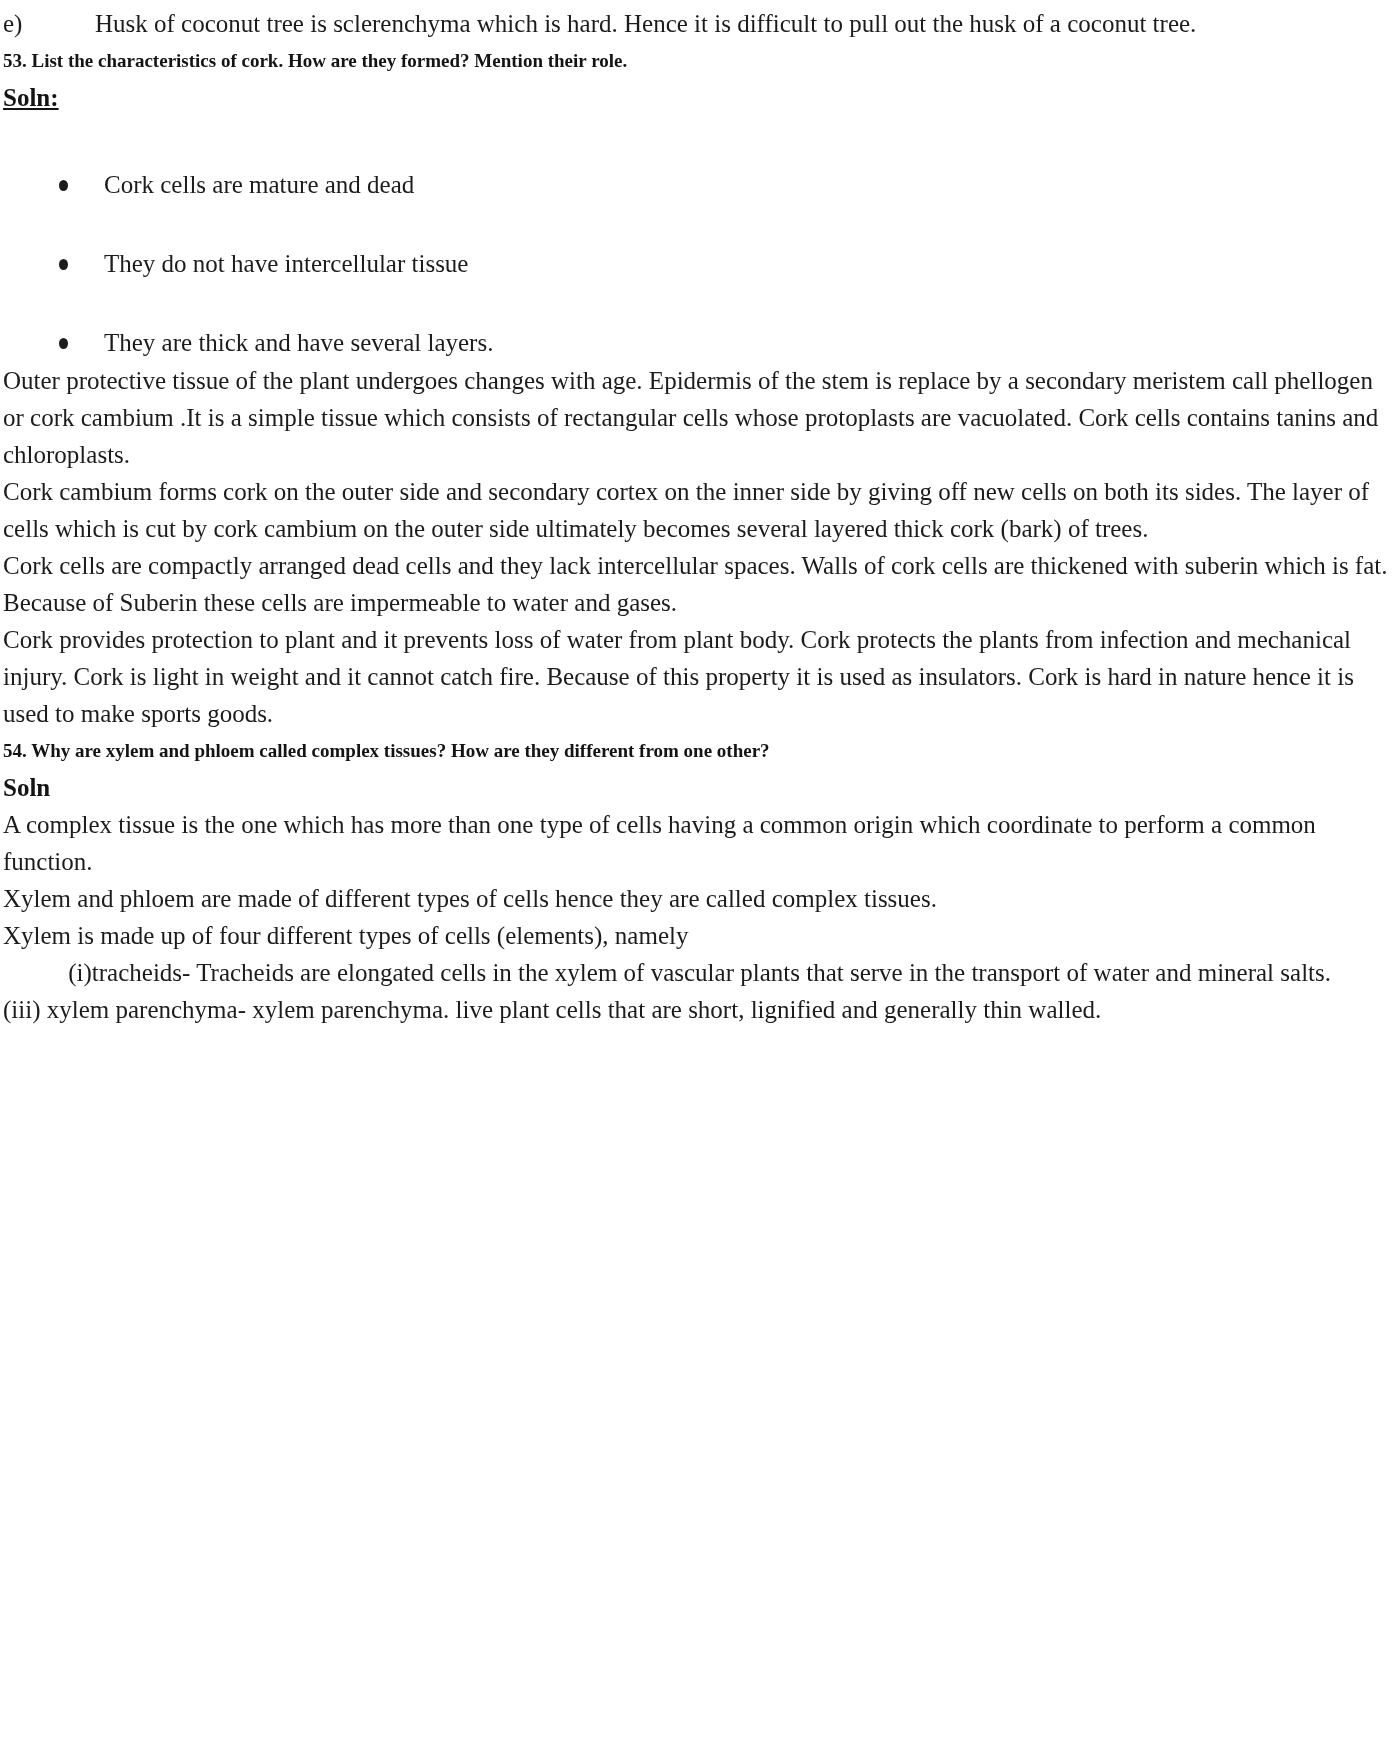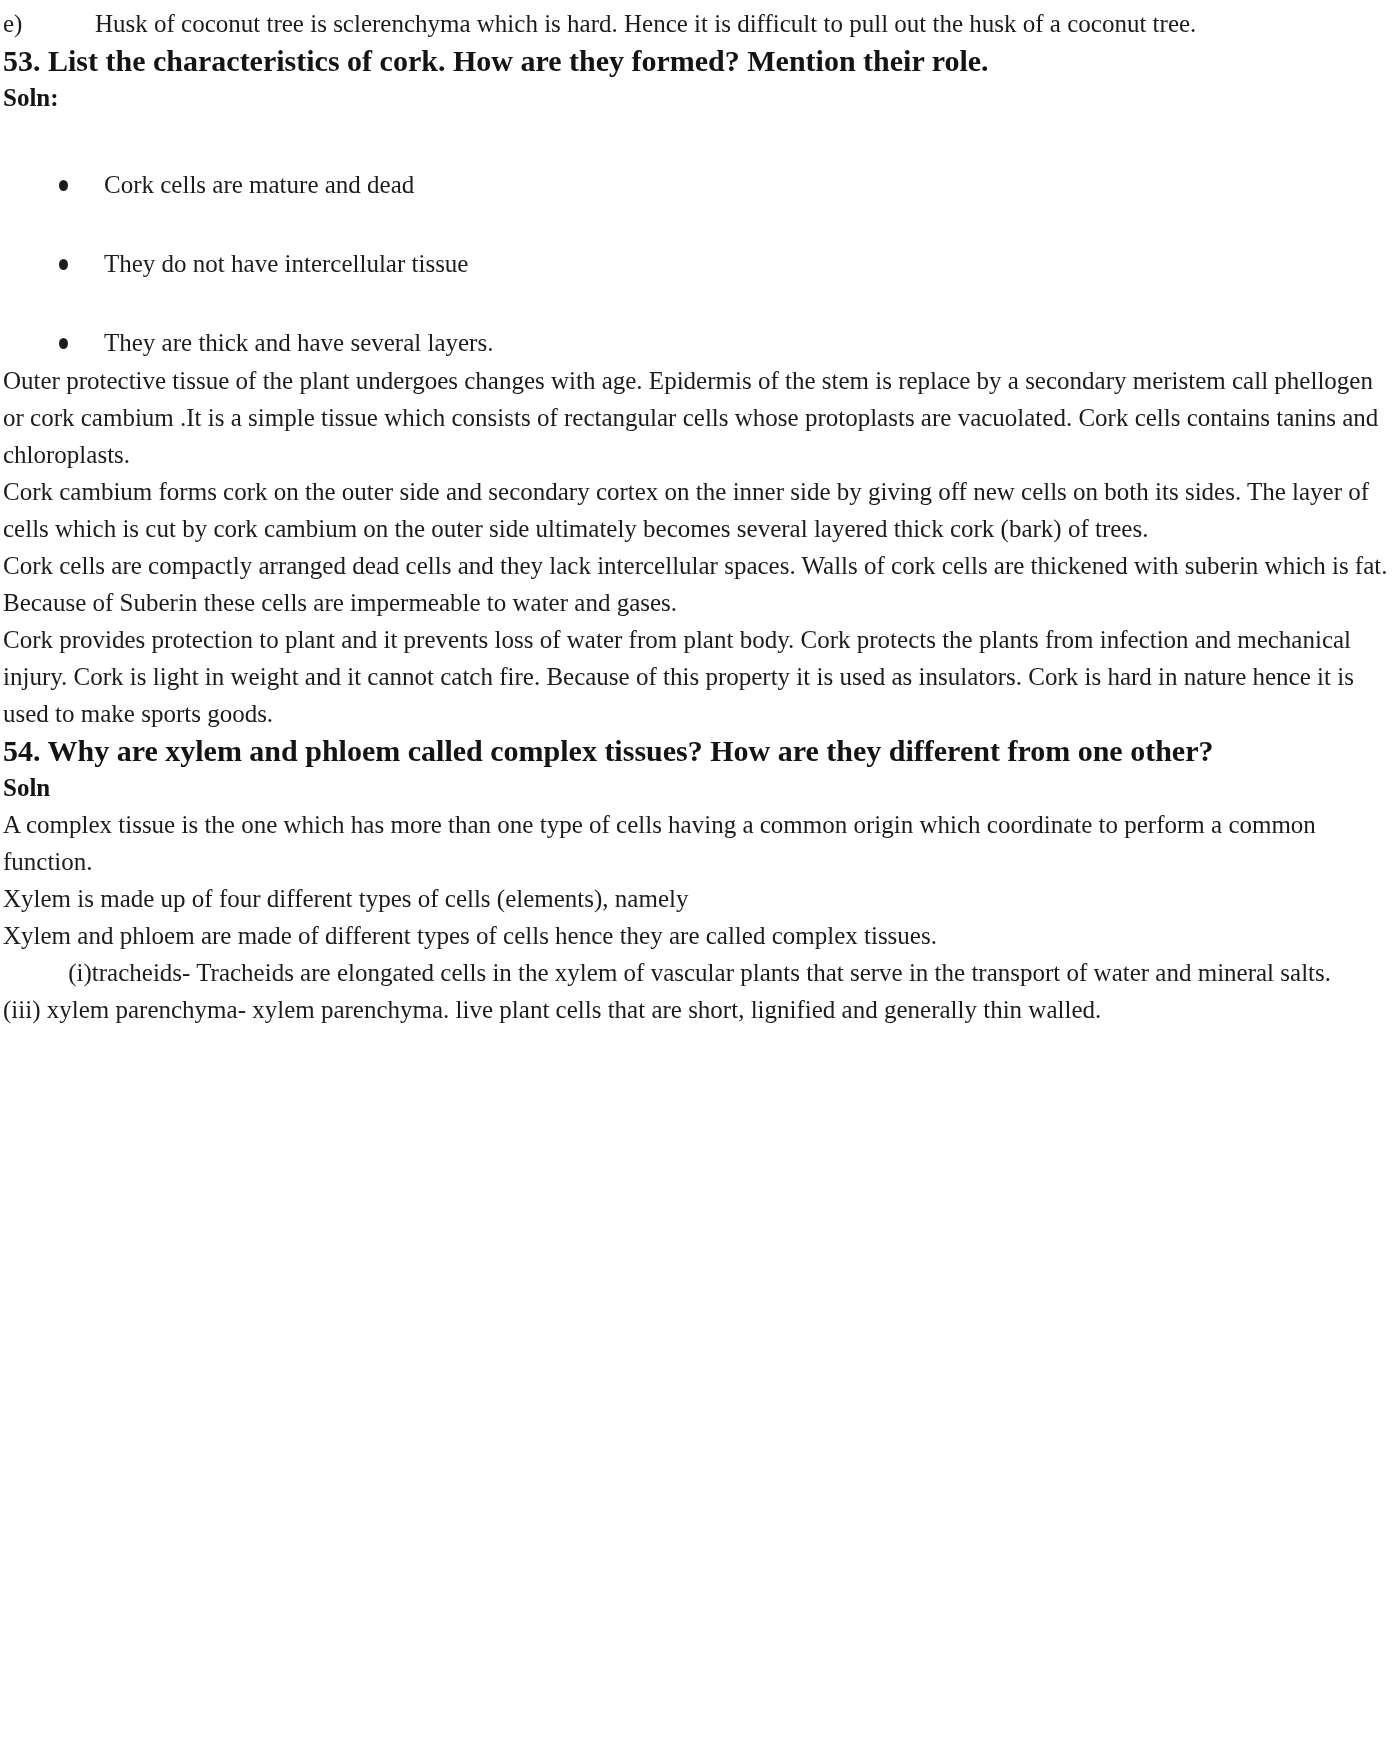--- a/index.html
+++ b/index.html
@@ -24,21 +24,21 @@
   }
   .page p, .page h2, .page ul, .page div.block {
     margin: 0;
     padding: 0;
   }
   .bold {
     font-weight: bold;
     color: #141414;
   }
   h2.q-heading {
-    font-size: 30px;
+    font-size: 19px;
     line-height: 37px;
     font-weight: bold;
     color: #141414;
   }
   
   .lettered-item {
     display: flex;
     margin-left: 48px;
   }
   .lettered-item .marker {
@@ -68,21 +68,21 @@
     height: 11px;
     border-radius: 50%;
     background: #1c1c1c;
   }
   .pre {
     white-space: pre-wrap;
     text-align: center;
   }
   
   .mt-q53      { margin-top: 33px; }
-  .mt-soln1    { margin-top: 46px; }
+  .mt-soln1    { margin-top: 46px; text-decoration: underline; }
   .mt-para1    { margin-top: 68px; }
   .mt-para2    { margin-top: 54px; }
   .mt-para3    { margin-top: 34px; }
   .mt-role     { margin-top: 76px; }
   .mt-para4    { margin-top: 41px; font-family: Liberation Serif, serif; }
   .mt-q54      { margin-top: 31px; }
   .mt-soln2    { margin-top: 36px; }
   .mt-cpara1   { margin-top: 38px; }
   .mt-cpara2   { margin-top: 35px; }
   .mt-cpara3   { margin-top: 34px; }
@@ -118,22 +118,22 @@
 
   <p class="mt-para4">Cork provides protection to plant and it prevents loss of water from plant body. Cork protects the plants from infection and mechanical injury. Cork is light in weight and it cannot catch fire. Because of this property it is used as insulators. Cork is hard in nature hence it is used to make sports goods.</p>
 
   <h2 class="q-heading mt-q54">54. Why are xylem and phloem called complex tissues? How are they different from one other?</h2>
 
   <p class="bold mt-soln2">Soln</p>
 
   <p class="mt-cpara1">A complex tissue is the one which has more than one type of cells having a common origin which coordinate to perform a common function.</p>
 
   <div class="block mt-cpara2">
+    <div>Xylem and phloem are made of different types of cells hence they are called complex tissues.</div>
     <div>Xylem is made up of four different types of cells (elements), namely</div>
-    <div>Xylem and phloem are made of different types of cells hence they are called complex tissues.</div>
   </div>
 
   <p class="mt-cpara3 pre"> (i)tracheids- Tracheids are elongated cells in the xylem of vascular plants that serve in the transport of water and mineral salts.</p>
 
 
   <p class="mt-cpara5">(iii) xylem parenchyma- xylem parenchyma. live plant cells that are short, lignified and generally thin walled.</p>
 
 </div>
 
 </body></html>

